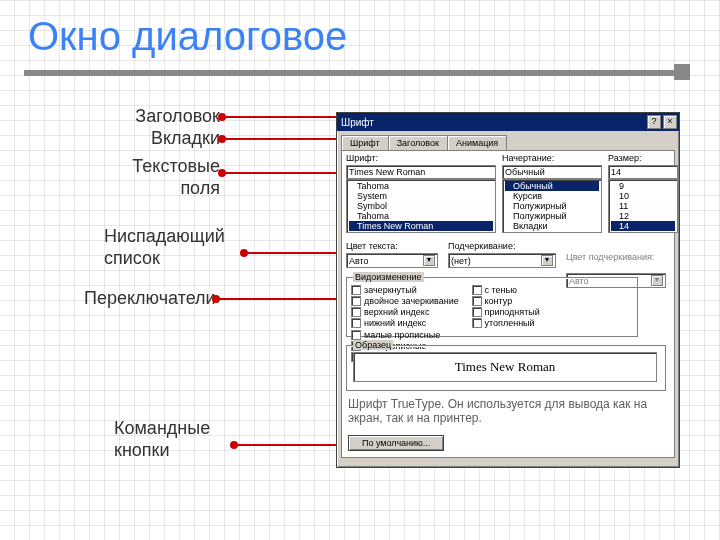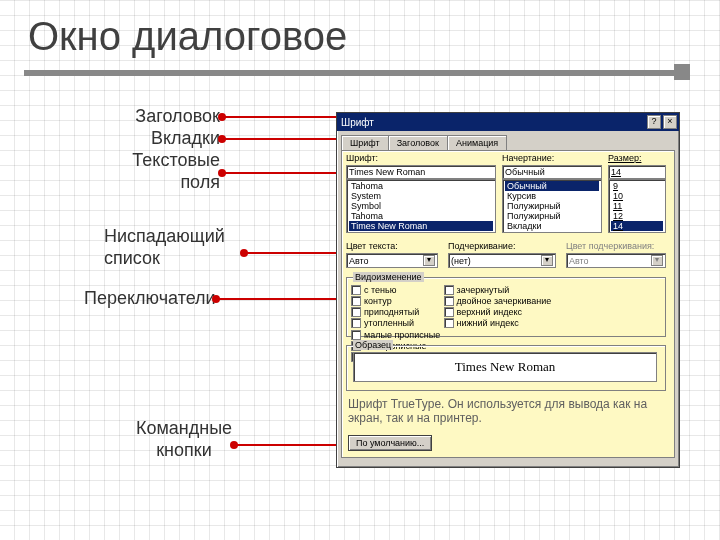--- a/index.html
+++ b/index.html
@@ -8,21 +8,21 @@
     font-family: Arial, sans-serif;
     background: repeating-linear-gradient(0deg, #fff, #fff 14px, #e8e8e8 14px, #e8e8e8 15px),
                 repeating-linear-gradient(90deg, #fff, #fff 14px, #e8e8e8 14px, #e8e8e8 15px);
     background-blend-mode: multiply;
     position: relative;
     overflow: hidden;
   }
   .slide-title {
     position: absolute; left: 28px; top: 14px;
     font-size: 40px; font-weight: 400;
-    color: #404040;
+    color: #3b82f6;
   }
   .underline {
     position: absolute; left: 24px; top: 70px;
     width: 660px; height: 6px;
     background: #888;
   }
   .underline::after {
     content: ""; position: absolute; right: -6px; top: -6px;
     width: 16px; height: 16px; background: #888;
   }
@@ -61,66 +61,66 @@
   .tab {
     padding: 2px 8px; background: #d4d0c8;
     border: 1px solid #808080; border-bottom: none;
     box-shadow: inset 1px 1px 0 #fff; font-size: 9px;
     margin-right: -1px;
   }
   .tab.active { background: #d4d0c8; position: relative; z-index: 2; }
   .tabbody {
     margin: 0 4px; padding: 4px 4px 2px 4px;
     border: 1px solid #808080; box-shadow: inset 1px 1px 0 #fff;
-    background: #fef9c3; height: 308px; position: relative;
+    background: #ffffff; height: 308px; position: relative;
   }
   .col { position: absolute; }
   .lbl { font-size: 9px; margin-bottom: 2px; display:block; }
   .txt, .list, .sel {
     width: 100%; font-size: 9px; background: #fff;
     border: 1px solid #808080; box-shadow: inset 1px 1px 0 #404040;
     padding: 1px 2px;
   }
   .list { height: 54px; overflow: hidden; }
-  .list div { padding: 0 2px; }
+  .list div { padding: 0 8px; }
   .list .hl { background: #0a246a; color: #fff; }
   .sel { display:flex; align-items:center; height:15px; }
   .sel span { flex:1; }
   .sel .dd { width:12px; height:11px; background:#d4d0c8; border:1px solid #808080; box-shadow:inset 1px 1px 0 #fff; text-align:center; line-height:8px; font-size:8px; }
-  .disabled { color: #808080; }
+  .disabled { color: #808080; margin-top: 11px; }
 
   .group { position:absolute; border:1px solid #808080; box-shadow: inset 1px 1px 0 #fff; padding:6px 4px 4px 4px; }
   .group .legend { position:absolute; top:-6px; left:6px; background:#d4d0c8; padding:0 2px; font-size:9px; }
   .chk { display:flex; align-items:center; margin:1px 0; font-size:9px; }
   .chk .box { width:10px; height:10px; border:1px solid #808080; background:#fff; box-shadow:inset 1px 1px 0 #404040; margin-right:3px; }
   .chkcol { display:inline-block; vertical-align:top; }
 
   .preview { position:absolute; background:#fff; border:1px solid #808080; box-shadow:inset 1px 1px 0 #404040; text-align:center; font-family:"Times New Roman",serif; font-size:13px; padding:6px 0; }
   .hint { position:absolute; font-size:12px; color:#606060; }
   .btnrow { position:absolute; bottom:6px; right:6px; display:flex; gap:4px; }
   .btn {
-    min-width:60px; padding:2px 7px; font-size:9px; text-align:center;
+    min-width:60px; padding:2px 13px; font-size:9px; text-align:center;
     background:#d4d0c8; border:1px solid #404040;
     box-shadow: inset 1px 1px 0 #fff, inset -1px -1px 0 #808080;
   }
   .btn.left { position:absolute; bottom:6px; left:6px; }
 </style>
 </head>
 <body>
 
 <div class="slide-title">Окно диалоговое</div>
 <div class="underline"></div>
 
 <div class="label" style="left:124px; top:106px; width:96px;">Заголовок</div>
 <div class="label" style="left:128px; top:128px; width:92px;">Вкладки</div>
-<div class="label" style="left:128px; top:150px; width:92px; white-space:pre;">Текстовые
+<div class="label" style="left:128px; top:156px; width:92px; white-space:pre;">Текстовые
 поля</div>
 <div class="label" style="left:104px; top:226px; width:108px; text-align:left;">Ниспадающий список</div>
 <div class="label" style="left:84px; top:288px; width:150px; text-align:left;">Переключатели</div>
-<div class="label" style="left:129px; top:418px; width:110px; text-align:center;">Командные кнопки</div>
+<div class="label" style="left:114px; top:418px; width:110px; text-align:left;">Командные кнопки</div>
 
 <div class="arrow short" style="left:222px; top:116px; width:126px;"></div>
 <div class="arrow short" style="left:222px; top:138px; width:126px;"></div>
 <div class="arrow short" style="left:222px; top:172px; width:126px;"></div>
 <div class="arrow short" style="left:244px; top:252px; width:196px;"></div>
 <div class="arrow short" style="left:216px; top:298px; width:132px;"></div>
 <div class="arrow short" style="left:234px; top:444px; width:116px;"></div>
 
 <div class="dialog">
   <div class="titlebar">
@@ -151,21 +151,21 @@
       <label class="lbl">Начертание:</label>
       <div class="txt">Обычный</div>
       <div class="list">
         <div class="hl">Обычный</div>
         <div>Курсив</div>
         <div>Полужирный</div>
         <div>Полужирный Вкладки</div>
       </div>
     </div>
 
-    <div class="col" style="left:266px; top:2px; width:58px;text-decoration:underline;">
+    <div class="col" style="left:266px; top:2px; width:70px;">
       <label class="lbl">Размер:</label>
       <div class="txt">14</div>
       <div class="list">
         <div>9</div>
         <div>10</div>
         <div>11</div>
         <div>12</div>
         <div class="hl">14</div>
       </div>
     </div>
@@ -185,56 +185,56 @@
         </div>
     </div>
     <div class="col" style="left:224px; top:90px; width:100px;">
       <label class="lbl disabled">Цвет подчеркивания:</label>
       <div class="sel disabled">
           <span>Авто</span>
           <div class="dd">▾</div>
         </div>
     </div>
 
-    <div class="group" style="left:4px; top:126px; width:320px; height:60px;">
+    <div class="group" style="left:4px; top:126px; width:292px; height:60px;">
       <div class="legend">Видоизменение</div>
+      <div class="chkcol" style="width:118px;">
+        <div class="chk">
+            <div class="box"></div>
+            <span>зачеркнутый</span>
+          </div>
+        <div class="chk">
+            <div class="box"></div>
+            <span>двойное зачеркивание</span>
+          </div>
+        <div class="chk">
+            <div class="box"></div>
+            <span>верхний индекс</span>
+          </div>
+        <div class="chk">
+            <div class="box"></div>
+            <span>нижний индекс</span>
+          </div>
+      </div>
       <div class="chkcol" style="width:90px;">
         <div class="chk">
             <div class="box"></div>
             <span>с тенью</span>
           </div>
         <div class="chk">
             <div class="box"></div>
             <span>контур</span>
           </div>
         <div class="chk">
             <div class="box"></div>
             <span>приподнятый</span>
           </div>
         <div class="chk">
             <div class="box"></div>
             <span>утопленный</span>
-          </div>
-      </div>
-      <div class="chkcol" style="width:118px;">
-        <div class="chk">
-            <div class="box"></div>
-            <span>зачеркнутый</span>
-          </div>
-        <div class="chk">
-            <div class="box"></div>
-            <span>двойное зачеркивание</span>
-          </div>
-        <div class="chk">
-            <div class="box"></div>
-            <span>верхний индекс</span>
-          </div>
-        <div class="chk">
-            <div class="box"></div>
-            <span>нижний индекс</span>
           </div>
       </div>
       <div class="chkcol" style="width:100px;">
         <div class="chk">
             <div class="box"></div>
             <span>малые прописные</span>
           </div>
         <div class="chk">
             <div class="box"></div>
             <span>все прописные</span>

